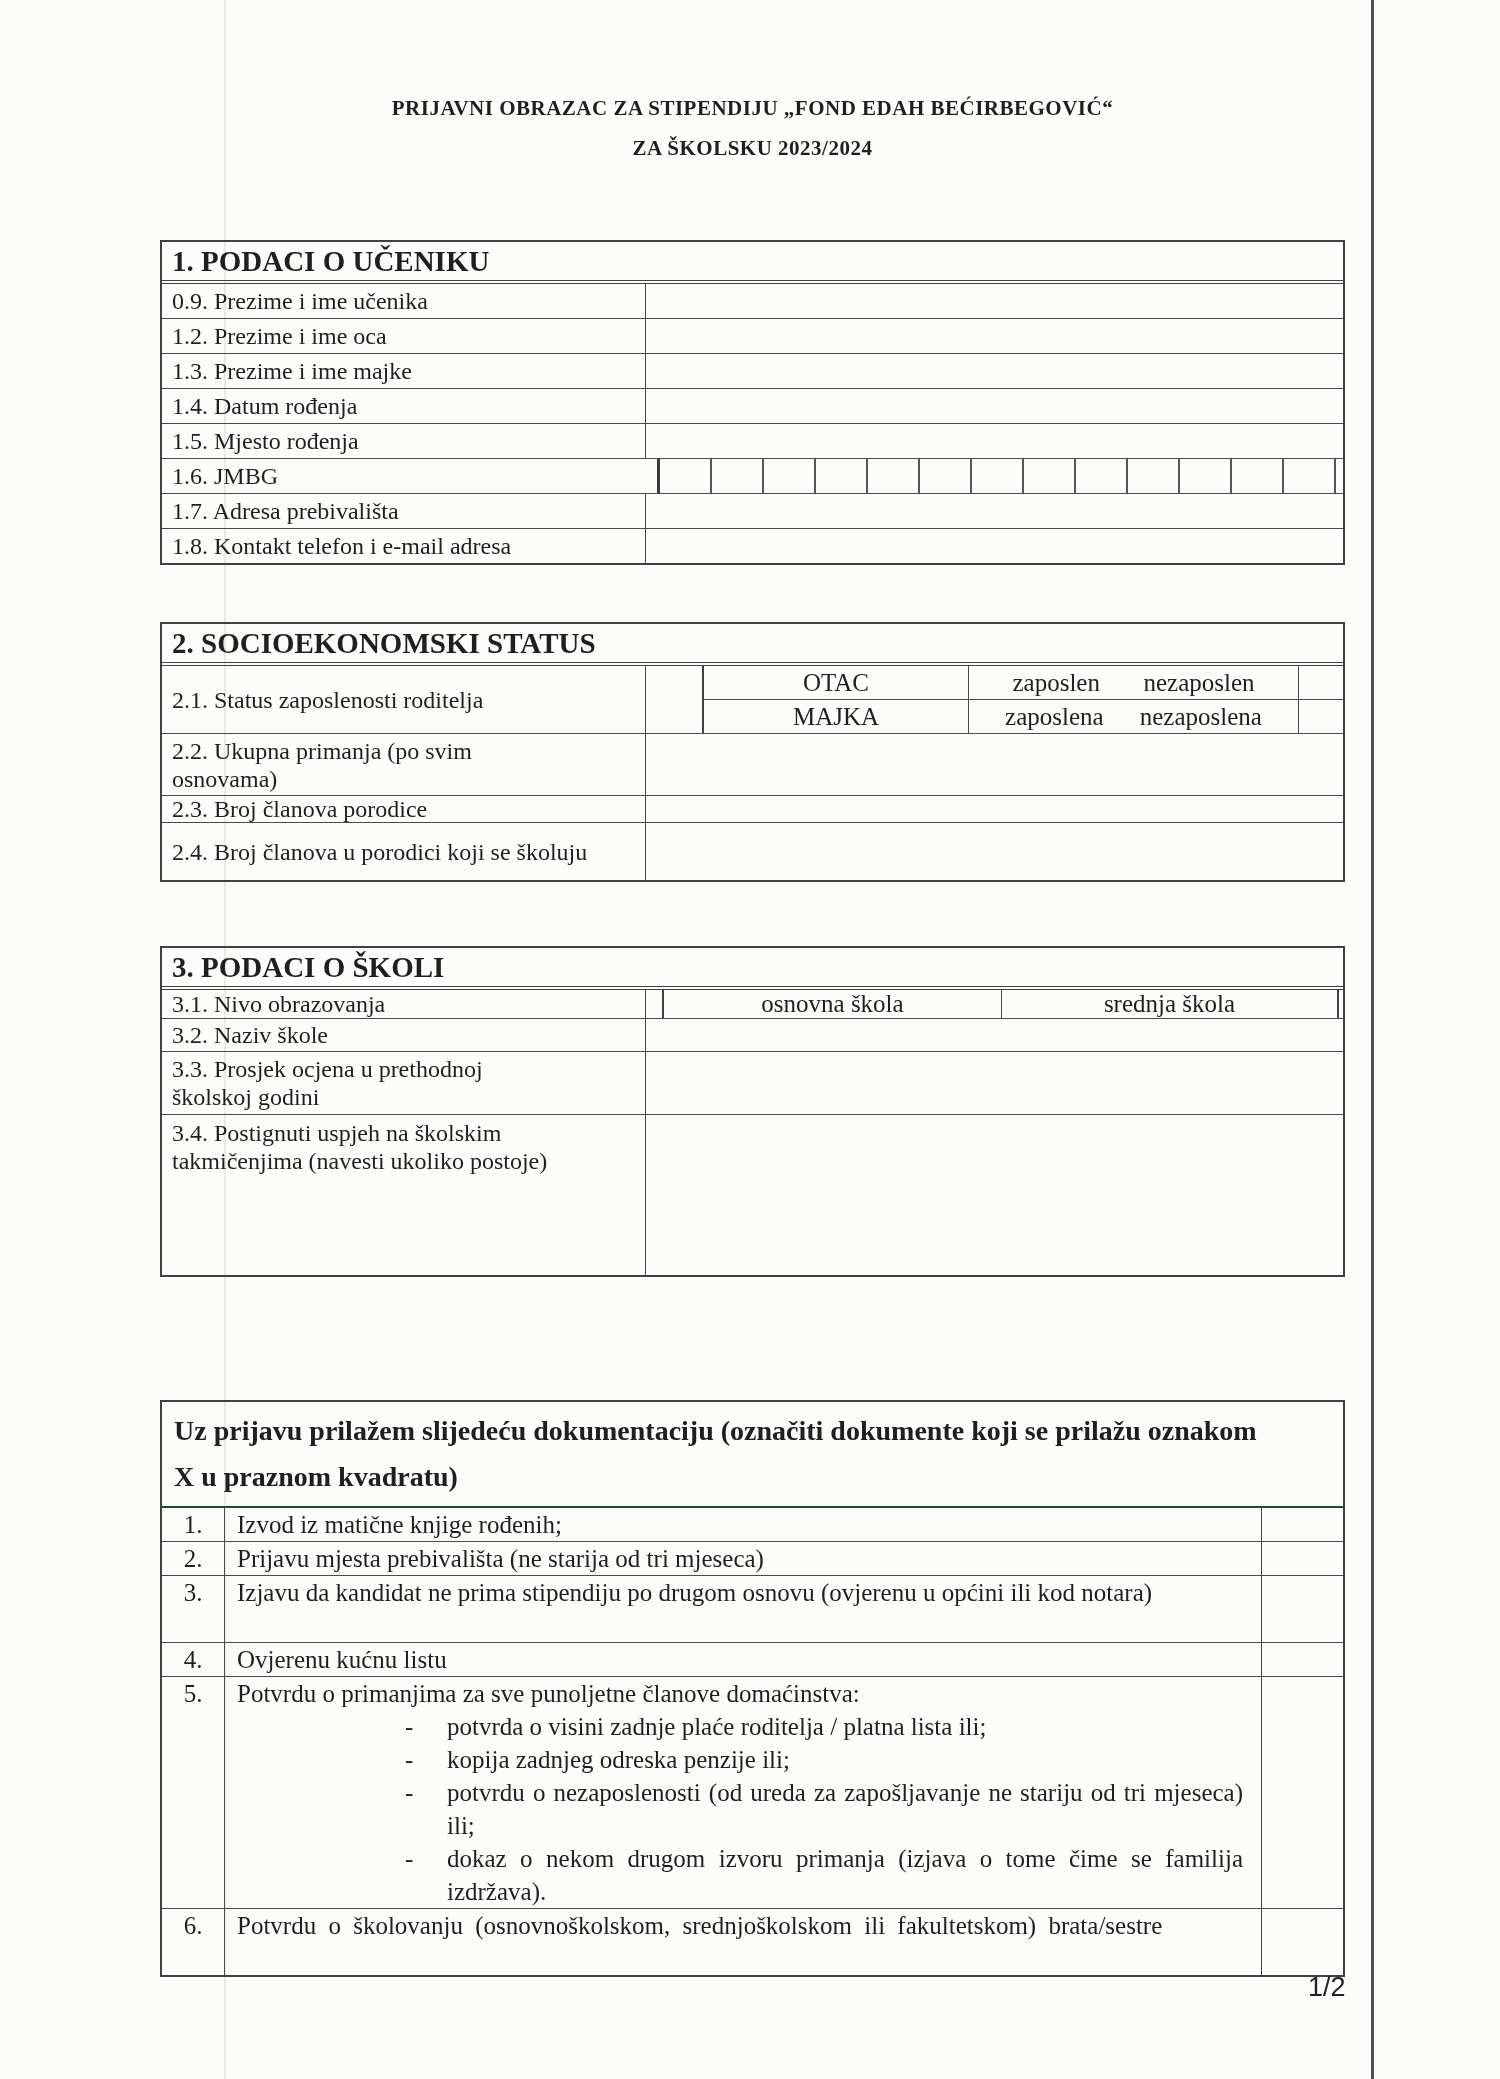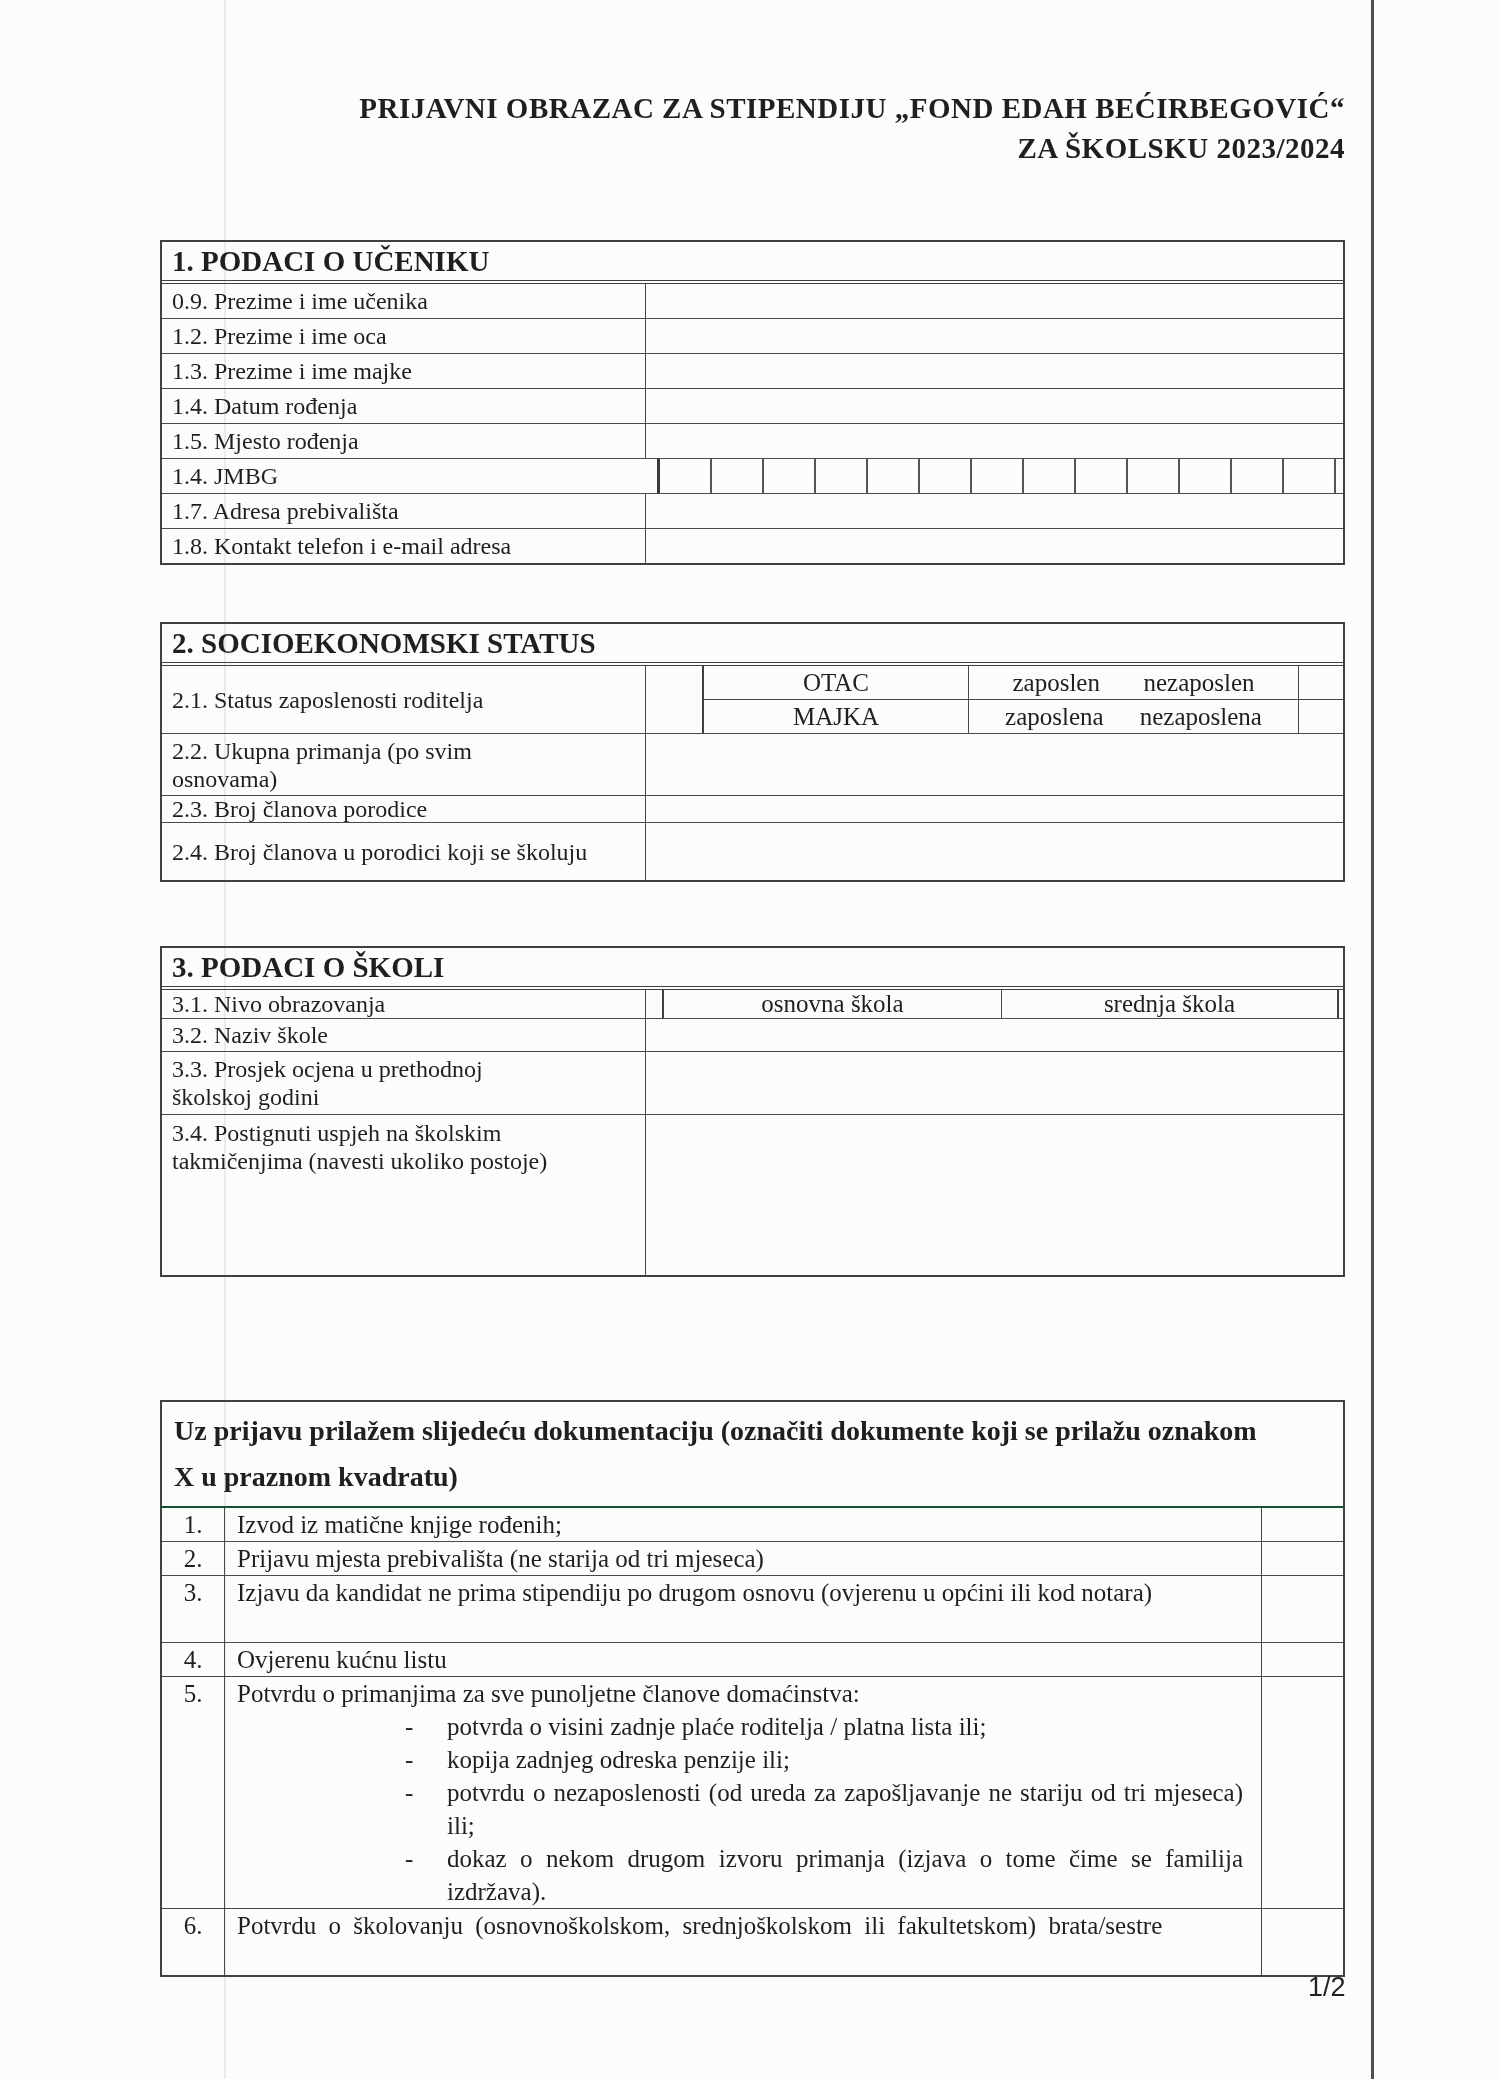--- a/index.html
+++ b/index.html
@@ -1,20 +1,20 @@
 <!DOCTYPE html>
 <html><head>
 <meta charset="utf-8">
 <style>
   html,body{margin:0;padding:0;background:#e9e9e9;}
   .page{position:relative;width:1500px;height:2079px;background:#fcfcfa;
         font-family:"Liberation Serif",serif;color:#1f1f1f;overflow:hidden;margin:0 auto;}
   .content{position:absolute;left:160px;top:0;width:1185px;}
 
-  .title{margin-top:88px;text-align:right;font-weight:bold;font-size:29px;
+  .title{margin-top:88px;text-align:center;font-weight:bold;font-size:21px;
          line-height:40px;letter-spacing:.5px;}
 
   .tbl{border:2px solid #404040;}
   .sec1{margin-top:72px;}
   .sec2{margin-top:57px;}
   .sec3{margin-top:64px;}
   .docs{margin-top:123px;}
 
   .sec-header{font-weight:bold;font-size:29px;line-height:34px;padding:2px 0 2px 10px;
               border-bottom:4px double #404040;}
@@ -137,21 +137,21 @@
         <div class="fvalue"></div>
       </div>
       <div class="frow h34">
         <div class="flabel">
             <span>1.5. Mjesto rođenja</span>
           </div>
         <div class="fvalue"></div>
       </div>
       <div class="frow h34">
         <div class="jmbg-label">
-            <span>1.4. JMBG</span>
+            <span>1.6. JMBG</span>
           </div>
         <div class="jmbg-cells">
           <div class="jcell"></div>
           <div class="jcell"></div>
           <div class="jcell"></div>
           <div class="jcell"></div>
           <div class="jcell"></div>
           <div class="jcell"></div>
           <div class="jcell"></div>
           <div class="jcell"></div>

